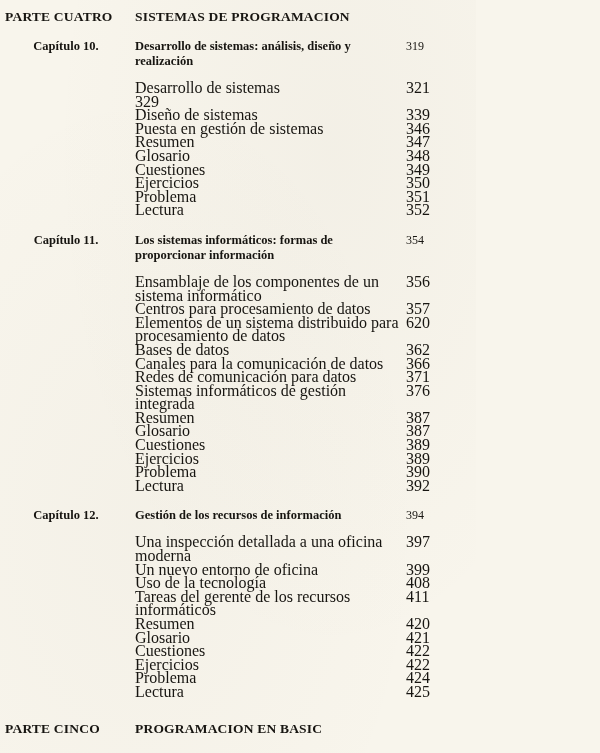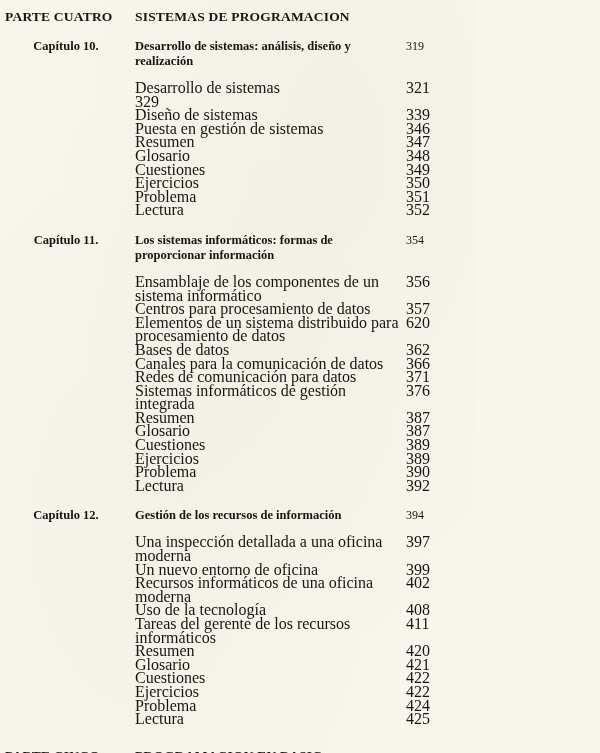--- a/index.html
+++ b/index.html
@@ -233,25 +233,20 @@
             <span class="title-col">Una inspección detallada a una oficina moderna</span>
             <span class="page-col">397</span>
           </div>
           <div class="item row">
             <span class="label-col"></span>
             <span class="title-col">Un nuevo entorno de oficina</span>
             <span class="page-col">399</span>
           </div>
           <div class="item row">
             <span class="label-col"></span>
-            <span class="title-col">Recursos informáticos de una oficina moderna</span>
-            <span class="page-col">402</span>
-          </div>
-          <div class="item row">
-            <span class="label-col"></span>
             <span class="title-col">Uso de la tecnología</span>
             <span class="page-col">408</span>
           </div>
           <div class="item row">
             <span class="label-col"></span>
             <span class="title-col">Tareas del gerente de los recursos informáticos</span>
             <span class="page-col">411</span>
           </div>
           <div class="item row">
             <span class="label-col"></span>

